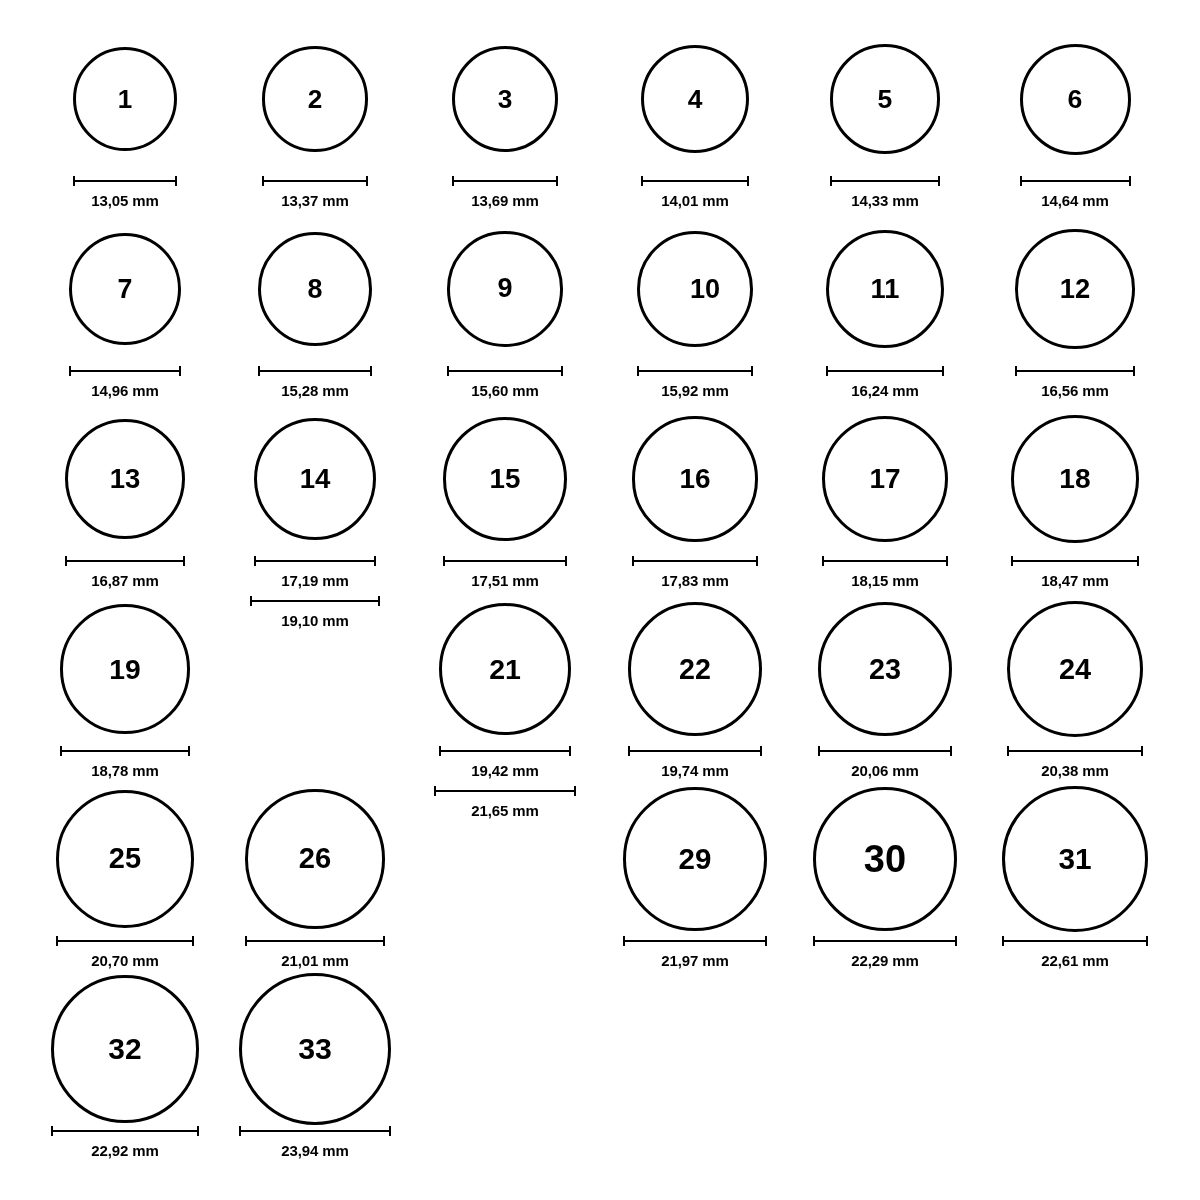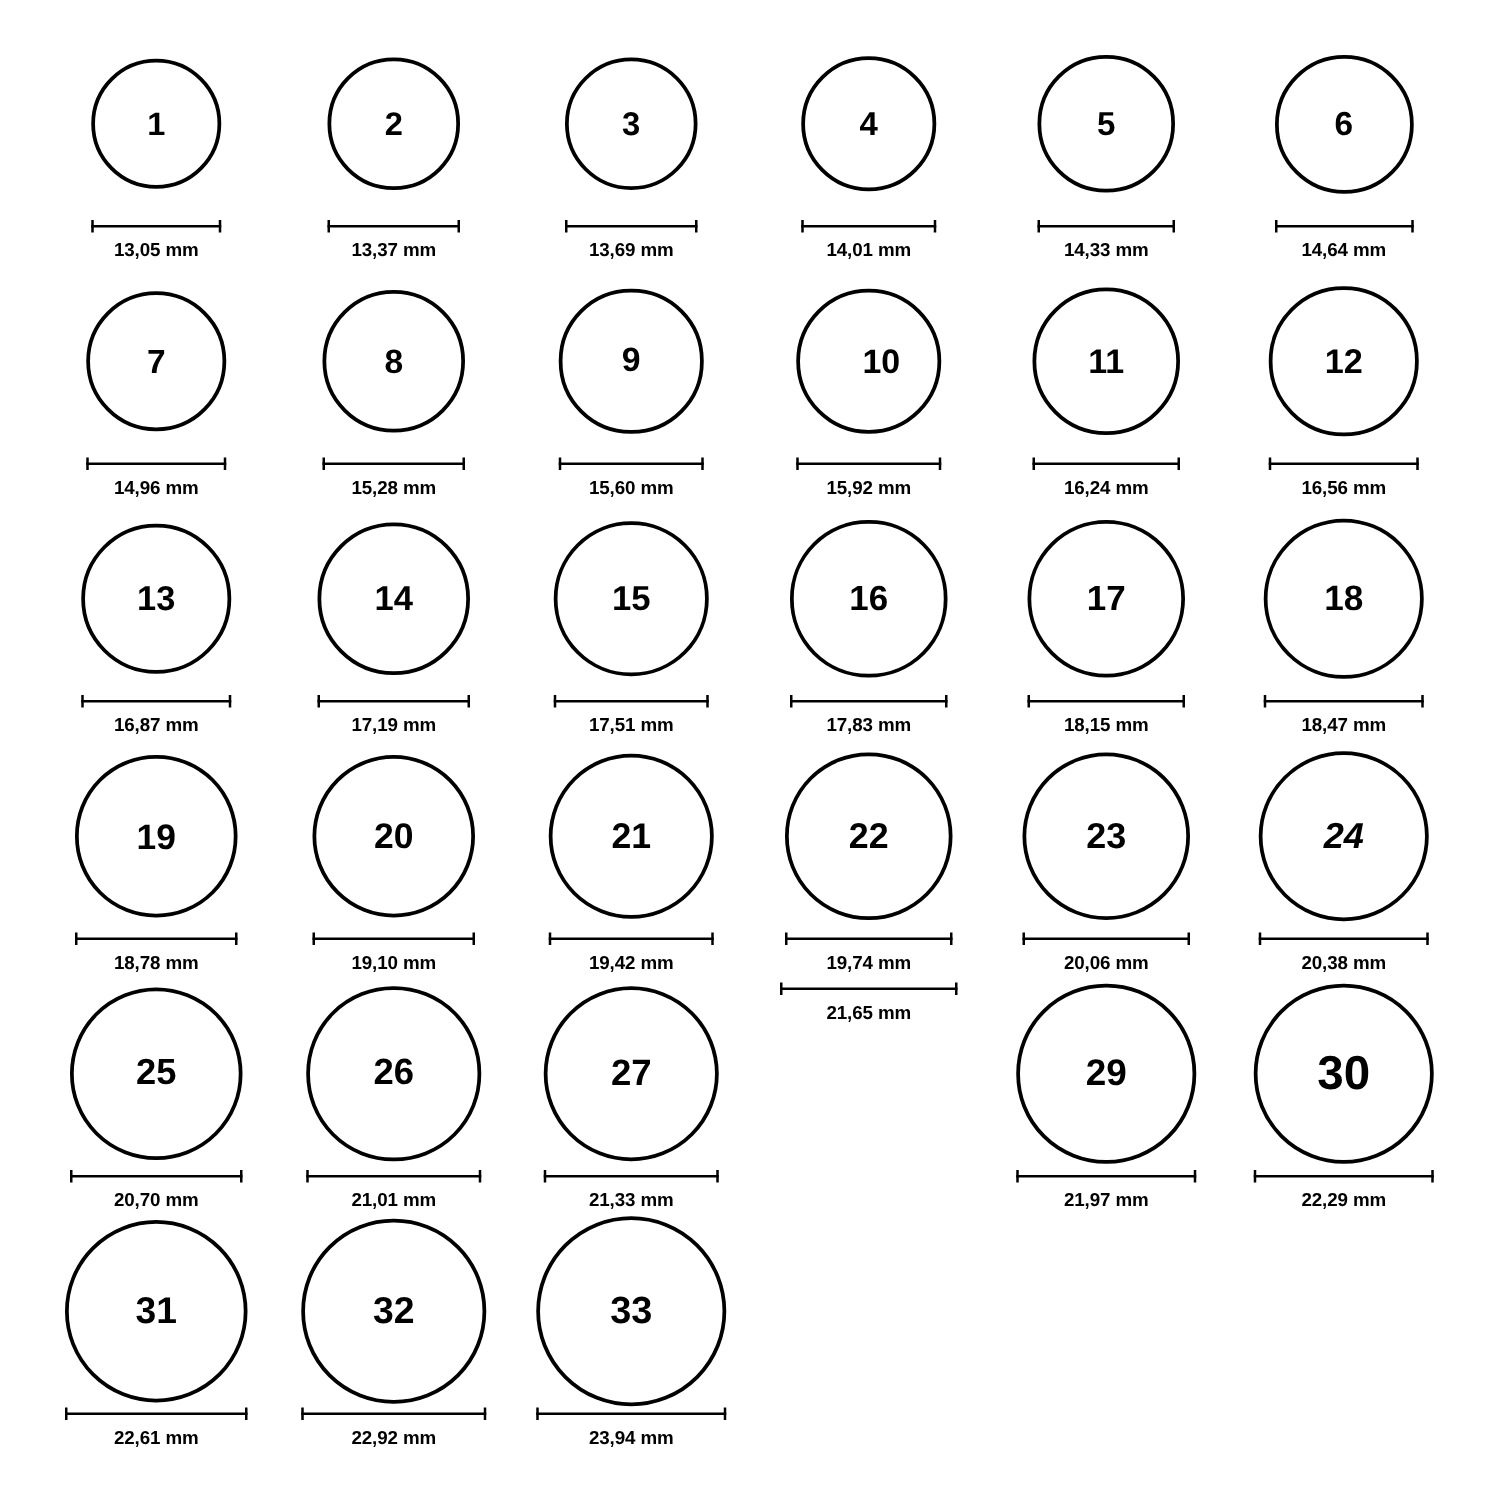--- a/index.html
+++ b/index.html
@@ -336,25 +336,20 @@
           </div>
         </div>
         <div class="bar" style="width: 129.256px;">
           <div class="line"></div>
           <div class="cap left"></div>
           <div class="cap right"></div>
         </div>
         <div class="measure">18,78 mm</div>
       </div>
       <div class="cell">
-        <div class="ring-wrap">
-          <div class="ring" style="width: 130.667px; height: 130.667px;">
-            <span class="ring-label" style="font-size: 28.4px;">20</span>
-          </div>
-        </div>
         <div class="bar" style="width: 130.667px;">
           <div class="line"></div>
           <div class="cap left"></div>
           <div class="cap right"></div>
         </div>
         <div class="measure">19,10 mm</div>
       </div>
       <div class="cell">
         <div class="ring-wrap">
           <div class="ring" style="width: 132.077px; height: 132.077px;">
@@ -390,21 +385,21 @@
         <div class="bar" style="width: 134.898px;">
           <div class="line"></div>
           <div class="cap left"></div>
           <div class="cap right"></div>
         </div>
         <div class="measure">20,06 mm</div>
       </div>
       <div class="cell">
         <div class="ring-wrap">
           <div class="ring" style="width: 136.309px; height: 136.309px;">
-            <span class="ring-label" style="font-size: 28.9078px; font-style: italic;">24</span>
+            <span class="ring-label" style="font-size: 28.9078px;">24</span>
           </div>
         </div>
         <div class="bar" style="width: 136.309px;">
           <div class="line"></div>
           <div class="cap left"></div>
           <div class="cap right"></div>
         </div>
         <div class="measure">20,38 mm</div>
       </div>
       <div class="cell">
@@ -425,33 +420,20 @@
           <div class="ring" style="width: 139.085px; height: 139.085px;">
             <span class="ring-label" style="font-size: 29.1577px;">26</span>
           </div>
         </div>
         <div class="bar" style="width: 139.085px;">
           <div class="line"></div>
           <div class="cap left"></div>
           <div class="cap right"></div>
         </div>
         <div class="measure">21,01 mm</div>
-      </div>
-      <div class="cell">
-        <div class="ring-wrap">
-          <div class="ring" style="width: 140.496px; height: 140.496px;">
-            <span class="ring-label" style="font-size: 29.2846px;">27</span>
-          </div>
-        </div>
-        <div class="bar" style="width: 140.496px;">
-          <div class="line"></div>
-          <div class="cap left"></div>
-          <div class="cap right"></div>
-        </div>
-        <div class="measure">21,33 mm</div>
       </div>
       <div class="cell">
         <div class="bar" style="width: 141.906px;">
           <div class="line"></div>
           <div class="cap left"></div>
           <div class="cap right"></div>
         </div>
         <div class="measure">21,65 mm</div>
       </div>
       <div class="cell">

